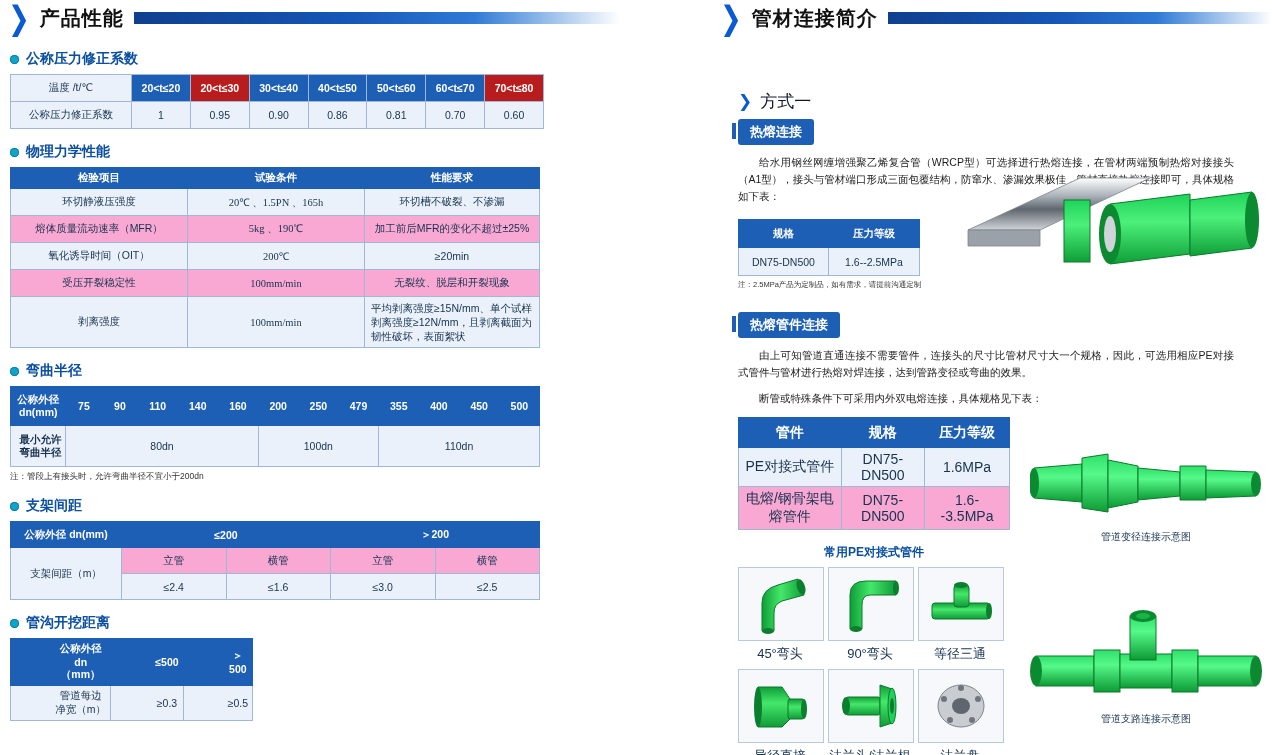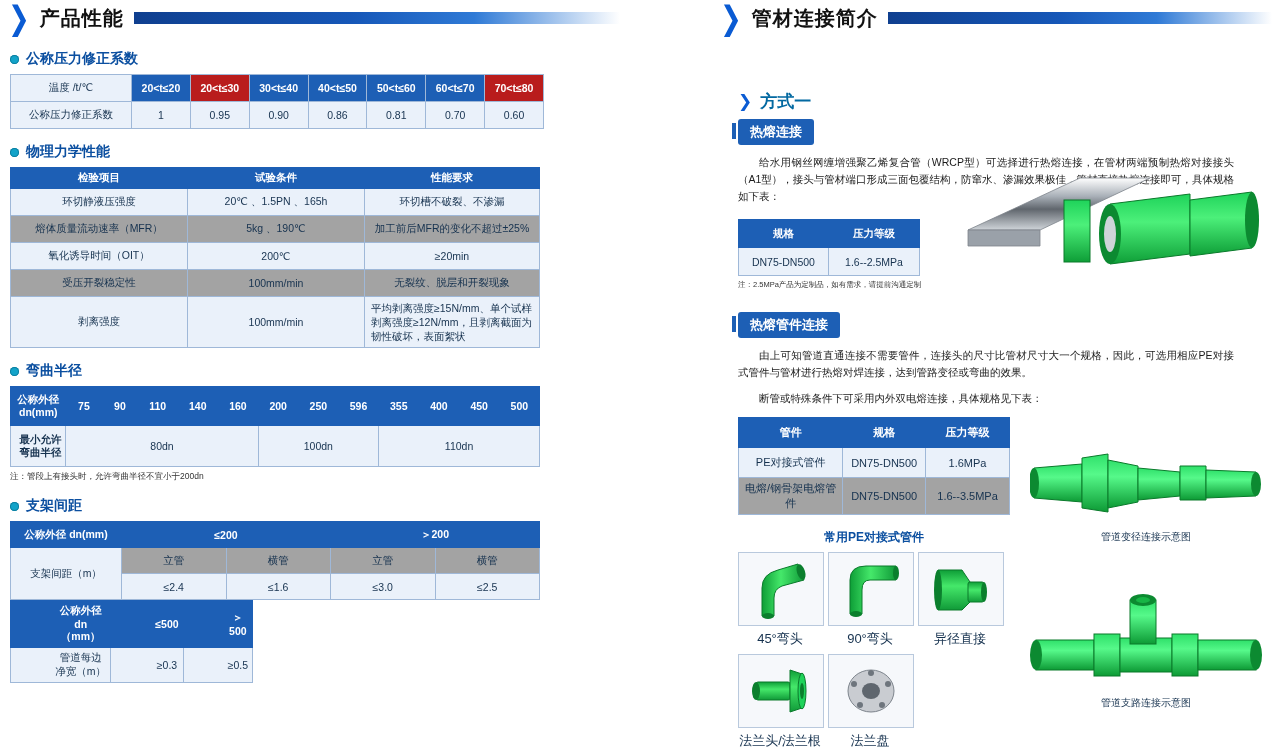--- a/index.html
+++ b/index.html
@@ -24,57 +24,57 @@
   
   .bullet-head{display:flex;align-items:center;margin:14px 0 6px 10px;}
   .dot{width:9px;height:9px;border-radius:50%;background:#12a3c9;margin-right:7px;box-shadow:0 0 0 1px #0d7fa0 inset;}
   .bullet-text{font-size:14px;font-weight:bold;color:#0b4fa0;}
 
   
   table{border-collapse:collapse;font-size:10.5px;margin-left:10px;}
   table td,table th{border:1px solid #9fb8d8;text-align:center;padding:3px 4px;color:#16324f;}
   thead th{background:#1d5fb5;color:#fff;font-weight:bold;border-color:#1d5fb5;}
   .tbl-alt td{background:#eaf1fa;}
-  .white td{background:#a3a3a3;}
+  .white td{background:#f9a8d4;}
   .note{font-size:8.5px;color:#333;margin:4px 0 0 10px;}
 
   
   #t-pressure{width:534px;}
   #t-pressure td{height:20px;}
   #t-pressure td.lab{width:112px;background:#eaf1fa;font-weight:normal;}
   #t-phys{width:530px;}
   #t-phys td{height:20px;}
   #t-phys td:nth-child(1){width:168px;}
-  #t-phys td:nth-child(2){width:168px;}
+  #t-phys td:nth-child(2){width:168px;font-family:Liberation Serif, serif;}
   #t-bend{width:530px;}
   #t-bend td{height:19px;}
   #t-bend .hcell{width:68px;background:#1d5fb5;color:#fff;font-weight:bold;border-color:#1d5fb5;}
   #t-bend .lcell{width:68px;background:#eaf1fa;font-weight:bold;text-align:right;}
   #t-sup{width:530px;}
   #t-sup td{height:19px;}
   #t-sup td.lab{width:102px;}
   #t-dig{width:243px;}
   #t-dig td{height:19px;padding-left:44px;}
   #t-dig td.lab{width:103px;}
 
   
   .way-head{display:flex;align-items:center;margin:54px 0 6px 38px;}
   .way-chev{color:#0a5bd3;font-size:17px;font-weight:bold;margin-right:8px;}
-  .way-text{font-size:17px;font-weight:bold;color:#0369a1;}
+  .way-text{font-size:17px;font-weight:normal;color:#0f172a;}
 
   .tag{display:inline-block;background:#1d5fb5;color:#fff;font-size:13px;font-weight:bold;
        padding:4px 12px;border-radius:3px;margin-left:38px;position:relative;}
   .tag:before{content:"";position:absolute;left:-6px;top:4px;width:4px;height:16px;background:#1d5fb5;}
 
   .para{font-size:10.5px;line-height:17px;color:#1b1b1b;margin:9px 38px 0 38px;text-align:justify;text-indent:2em;}
 
   #t-weld{width:182px;margin-left:38px;}
   #t-weld td,#t-weld th{height:21px;font-size:10.5px;}
   #t-fit{width:272px;margin-left:38px;}
-  #t-fit td,#t-fit th{height:23px;font-size:11px;}
+  #t-fit td,#t-fit th{height:23px;font-size:14px;}
   .note-r{font-size:7.5px;color:#333;margin:4px 0 0 38px;}
 
   .fit-title{text-align:center;font-size:12px;font-weight:bold;color:#0b4fa0;width:272px;margin-left:38px;margin-top:14px;}
   .fit-grid{display:grid;grid-template-columns:repeat(3,84px);gap:6px;margin-left:38px;margin-top:6px;}
   .fit-cell{width:84px;}
   .fit-box{width:84px;height:72px;border:1px solid #b9c9dd;background:#f6f8fb;display:flex;align-items:center;justify-content:center;}
   .fit-cap{text-align:center;font-size:13px;margin-top:4px;color:#16324f;}
 
   .illus-cap{font-size:10px;text-align:center;color:#16324f;}
   .r-illus{position:absolute;}
@@ -170,21 +170,21 @@
       <tbody>
         <tr>
           <td class="hcell" style="height:32px;line-height:13px;">公称外径 dn(mm)</td>
           <td class="hcell">75</td>
           <td class="hcell">90</td>
           <td class="hcell">110</td>
           <td class="hcell">140</td>
           <td class="hcell">160</td>
           <td class="hcell">200</td>
           <td class="hcell">250</td>
-          <td class="hcell">596</td>
+          <td class="hcell">479</td>
           <td class="hcell">355</td>
           <td class="hcell">400</td>
           <td class="hcell">450</td>
           <td class="hcell">500</td>
         </tr>
         <tr class="tbl-alt">
           <td class="lcell" style="height:34px;line-height:13px;">最小允许弯曲半径</td>
           <td colspan="5">80dn</td>
           <td colspan="3">100dn</td>
           <td colspan="4">110dn</td>
@@ -213,20 +213,24 @@
         </tr>
         <tr class="tbl-alt">
           <td>≤2.4</td>
           <td>≤1.6</td>
           <td>≤3.0</td>
           <td>≤2.5</td>
         </tr>
       </tbody>
     </table>
 
+    <div class="bullet-head">
+      <span class="dot"></span>
+      <span class="bullet-text">管沟开挖距离</span>
+    </div>
     <table id="t-dig">
       <tbody>
         <tr>
           <td style="background:#1d5fb5;color:#fff;font-weight:bold;border-color:#1d5fb5;width:103px;">公称外径dn（mm）</td>
           <td style="background:#1d5fb5;color:#fff;font-weight:bold;border-color:#1d5fb5;">≤500</td>
           <td style="background:#1d5fb5;color:#fff;font-weight:bold;border-color:#1d5fb5;">＞500</td>
         </tr>
         <tr class="tbl-alt">
           <td class="lab">管道每边净宽（m）</td>
           <td>≥0.3</td>
@@ -332,20 +336,38 @@
                 </linearGradient>
               </defs>
             <path d="M12 56 L12 22 Q12 8 28 8 L58 8 L58 22 L32 22 Q24 22 24 32 L24 56 Z" fill="url(#g2)" stroke="#0a7a2b" stroke-width="1"></path>
             <ellipse cx="18" cy="56" rx="6" ry="3" fill="#0b7f2d"></ellipse>
             <ellipse cx="58" cy="15" rx="3" ry="7" fill="#0b7f2d"></ellipse>
           </svg>
         </div>
         <div class="fit-cap">90°弯头</div>
       </div>
 
+      <div class="fit-cell">
+        <div class="fit-box">
+          <svg width="70" height="62" viewBox="0 0 70 62">
+            <defs>
+                <linearGradient id="g3" x1="0" y1="0" x2="0" y2="1">
+              <stop offset="0" stop-color="#0e9e37"></stop>
+                  <stop offset="0.4" stop-color="#45e86a"></stop>
+                  <stop offset="1" stop-color="#109a38"></stop>
+                </linearGradient>
+              </defs>
+            <rect x="6" y="30" width="58" height="16" rx="3" fill="url(#g3)" stroke="#0a7a2b" stroke-width="1"></rect>
+            <rect x="28" y="12" width="15" height="22" rx="3" fill="url(#g3)" stroke="#0a7a2b" stroke-width="1"></rect>
+            <ellipse cx="35" cy="12" rx="7" ry="3" fill="#0b7f2d"></ellipse>
+            <ellipse cx="63" cy="38" rx="3" ry="8" fill="#0b7f2d"></ellipse>
+          </svg>
+        </div>
+        <div class="fit-cap">等径三通</div>
+      </div>
 
       <div class="fit-cell">
         <div class="fit-box">
           <svg width="66" height="62" viewBox="0 0 66 62">
             <defs>
                 <linearGradient id="g4" x1="0" y1="0" x2="0" y2="1">
               <stop offset="0" stop-color="#0e9e37"></stop>
                   <stop offset="0.4" stop-color="#45e86a"></stop>
                   <stop offset="1" stop-color="#109a38"></stop>
                 </linearGradient>
@@ -435,21 +457,21 @@
         <path d="M78 20 L108 26 L108 62 L78 68 Z" fill="url(#grn2)" stroke="#0a7a2b"></path>
         <path d="M108 28 L150 32 L150 56 L108 60 Z" fill="url(#grn2)" stroke="#0a7a2b"></path>
         <path d="M150 26 L176 26 L176 60 L150 60 Z" fill="url(#grn2)" stroke="#0a7a2b"></path>
         <path d="M176 30 L226 32 L226 56 L176 58 Z" fill="url(#grn2)" stroke="#0a7a2b"></path>
         <ellipse cx="226" cy="44" rx="5" ry="12" fill="#0c8a31"></ellipse>
         <ellipse cx="4" cy="43" rx="5" ry="15" fill="#0c8a31"></ellipse>
       </svg>
       <div class="illus-cap">管道变径连接示意图</div>
     </div>
 
-    <div class="r-illus" style="left:330px;top:584px;width:232px;">
+    <div class="r-illus" style="left:330px;top:600px;width:232px;">
       <svg width="232" height="108" viewBox="0 0 232 108">
         <defs>
             <linearGradient id="grn3" x1="0" y1="0" x2="0" y2="1">
           <stop offset="0" stop-color="#2fe06a"></stop>
               <stop offset="0.35" stop-color="#56f98a"></stop>
           <stop offset="1" stop-color="#0d9a35"></stop>
             </linearGradient>
           </defs>
         <rect x="6" y="56" width="58" height="30" fill="url(#grn3)" stroke="#0a7a2b"></rect>
         <rect x="64" y="50" width="26" height="42" fill="url(#grn3)" stroke="#0a7a2b"></rect>

